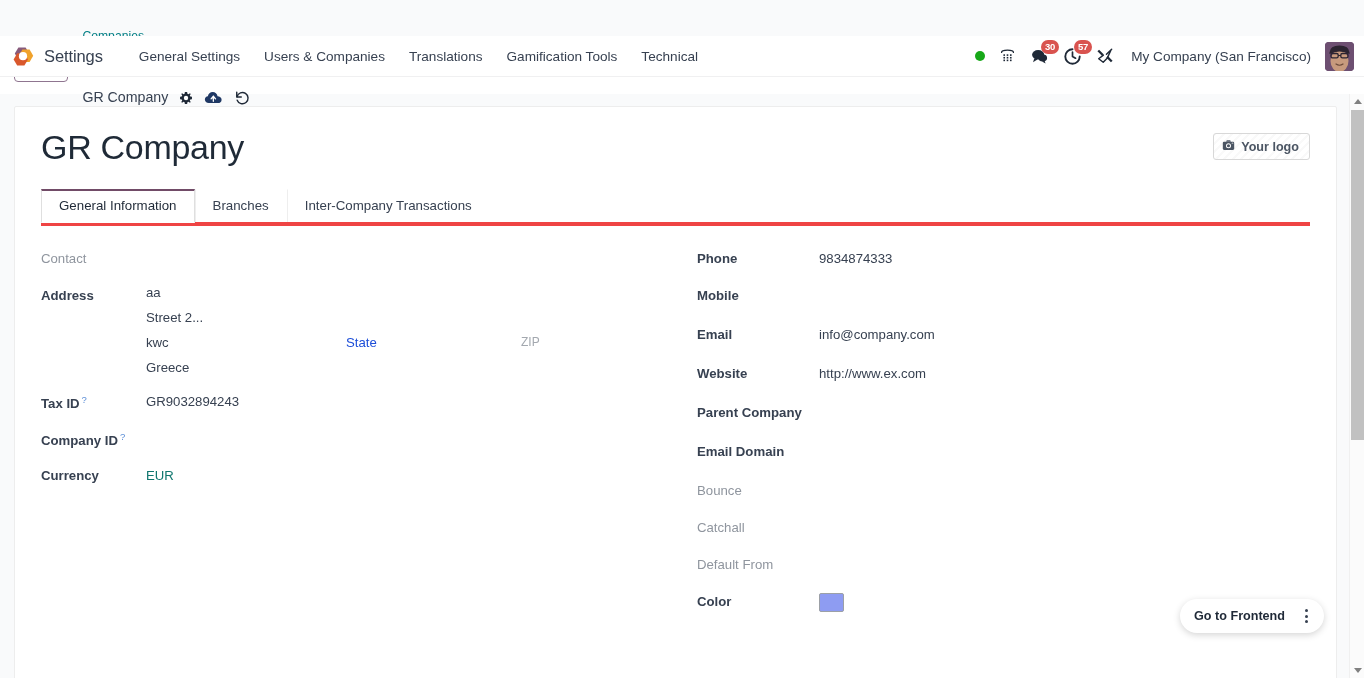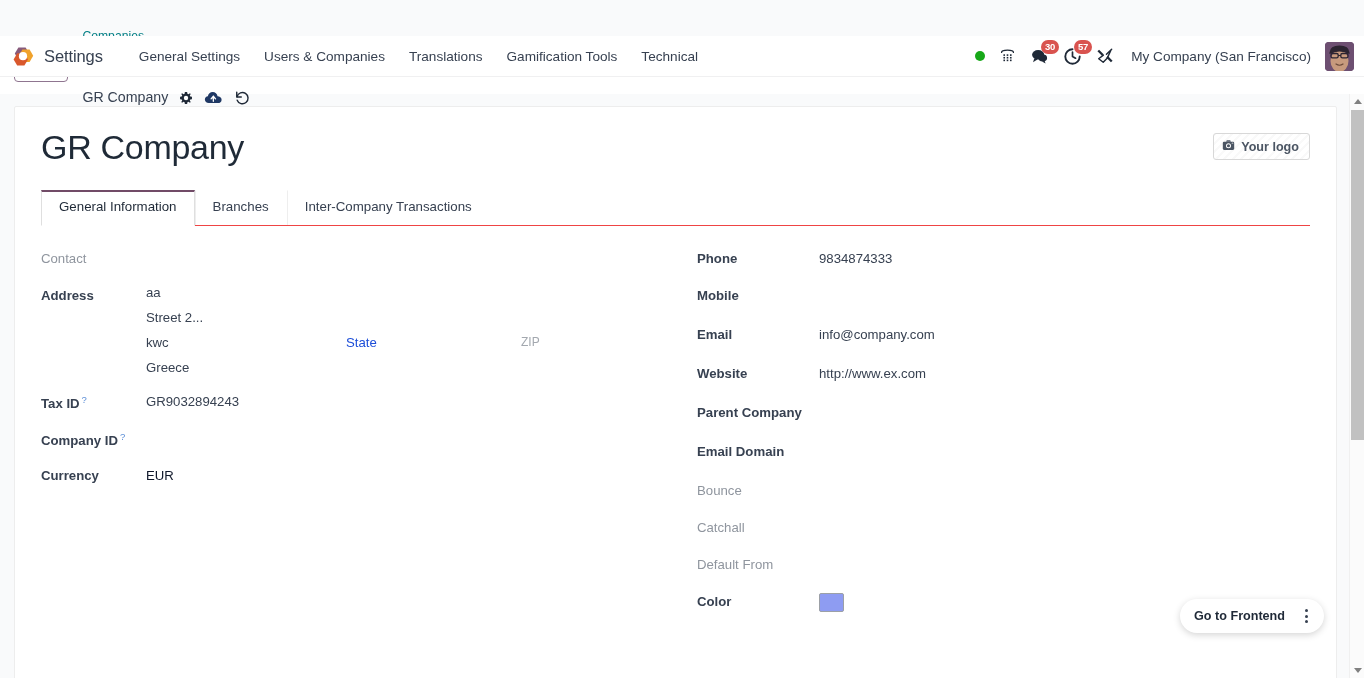--- a/index.html
+++ b/index.html
@@ -191,24 +191,25 @@
     font-weight: 400;
     line-height: 1.2;
     letter-spacing: -0.3px;
     margin: 0 0 22px 0;
     cursor: text;
   }
 
   
   .tabs {
     display: flex;
-    border-bottom: 1px solid #ef4444;
+    border-bottom: 4px solid #ef4444;
     margin: 0 0 0 0;
     position: relative;
     height: 36px;
+    align-items: center;
   }
   .tab {
     font-size: 13.3px;
     color: #374151;
     padding: 8px 17px 9px 17px;
     cursor: pointer;
     border: 1px solid transparent;
     border-bottom: none;
     position: relative;
     top: 0;
@@ -263,21 +264,21 @@
     font-weight: normal;
   }
   .fval {
     font-size: 13.2px;
     color: #374151;
     padding-top: 3px;
     cursor: text;
     min-height: 19px;
   }
   .fval.empty { min-width: 160px; }
-  .fval.cur { color: #0f172a; }
+  .fval.cur { color: #0f766e; }
   .ph { color: #a3a8af; }
 
   
   .addr-line { display: flex; align-items: flex-start; margin-bottom: 10px; }
   .addr-street { width: 200px; font-size: 13.2px; color: #374151; cursor: text; }
   .addr-city { width: 200px; font-size: 13.2px; color: #374151; cursor: text; }
   .addr-state { width: 175px; font-size: 13.2px; color: #1d4ed8; cursor: text; }
   .addr-zip { width: 120px; font-size: 12px; color: #a3a8af; cursor: text; }
   .addr-country { font-size: 13.2px; color: #374151; cursor: text; }
 

